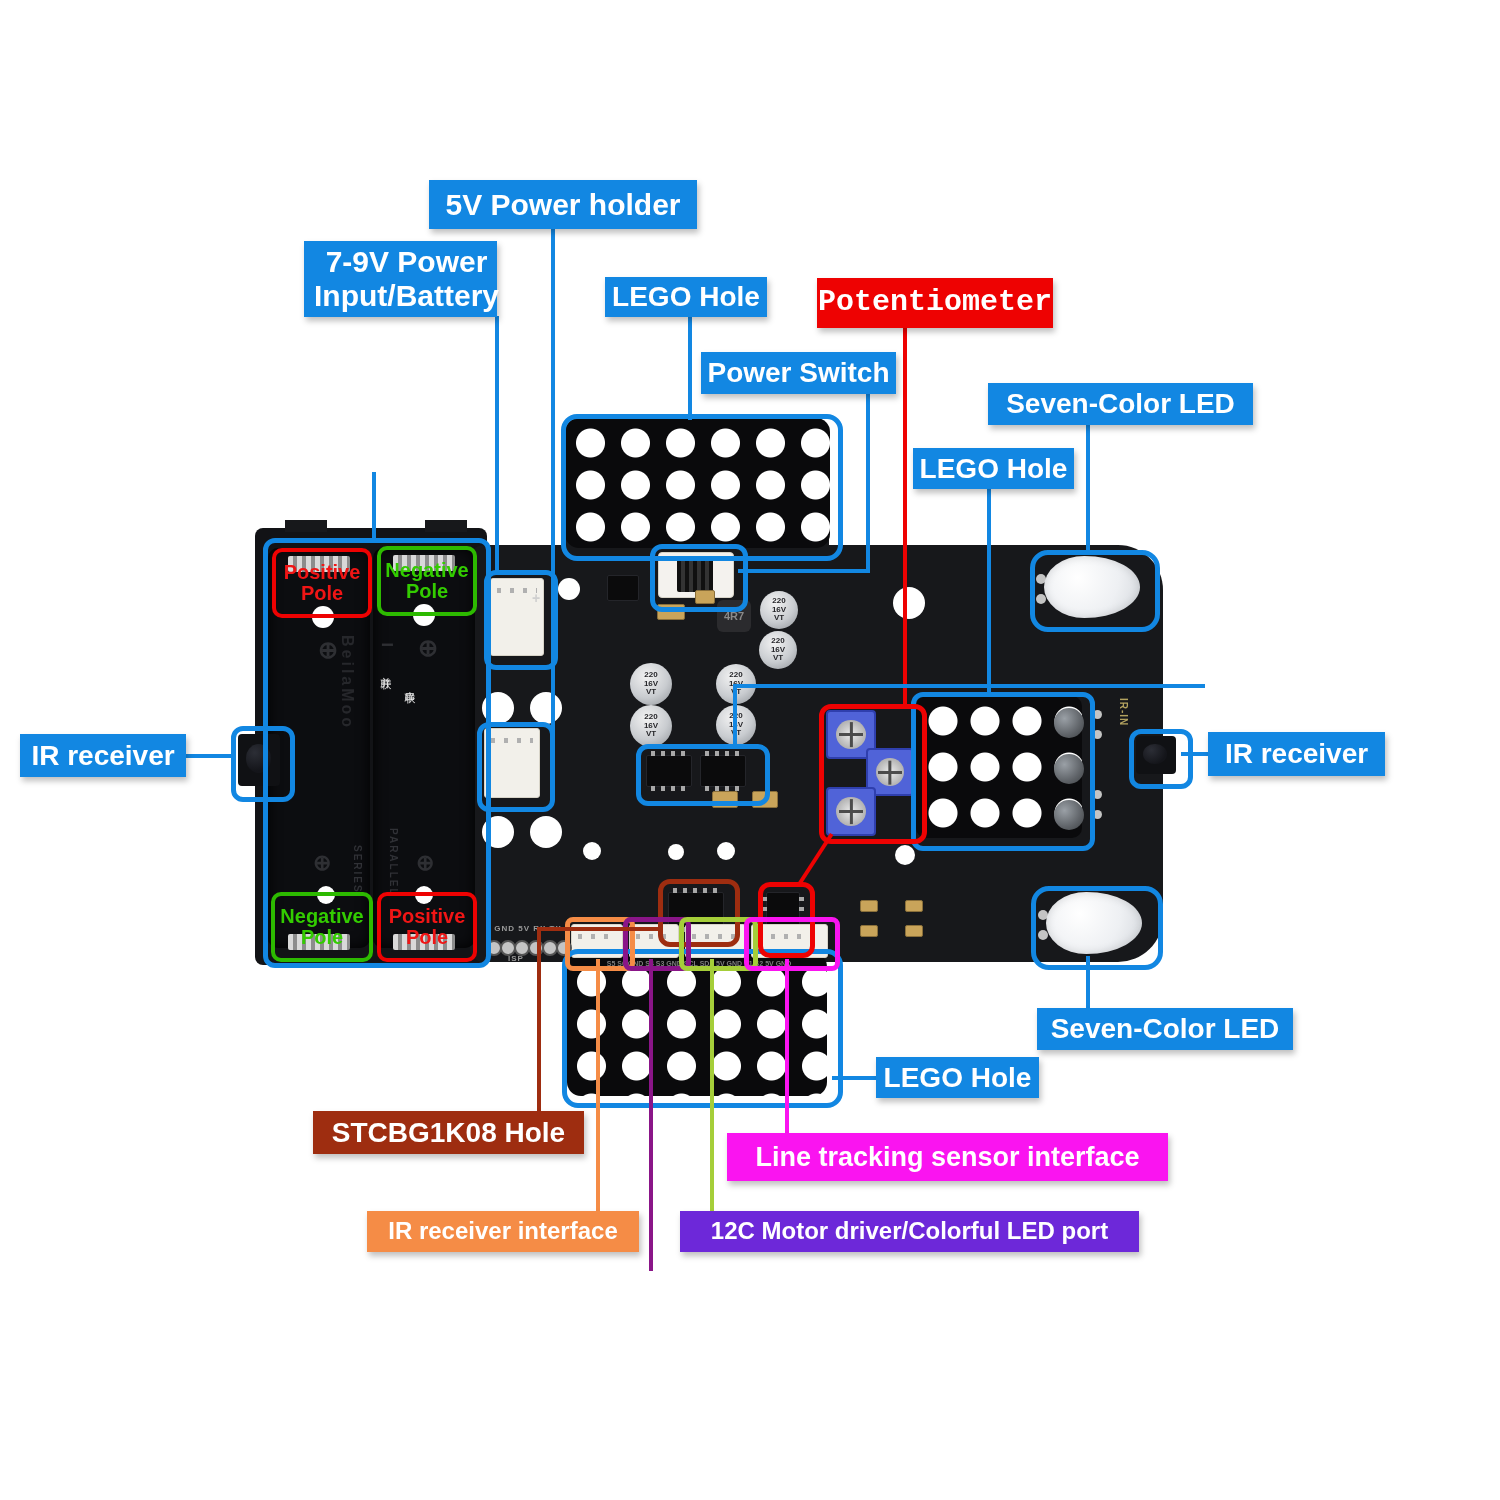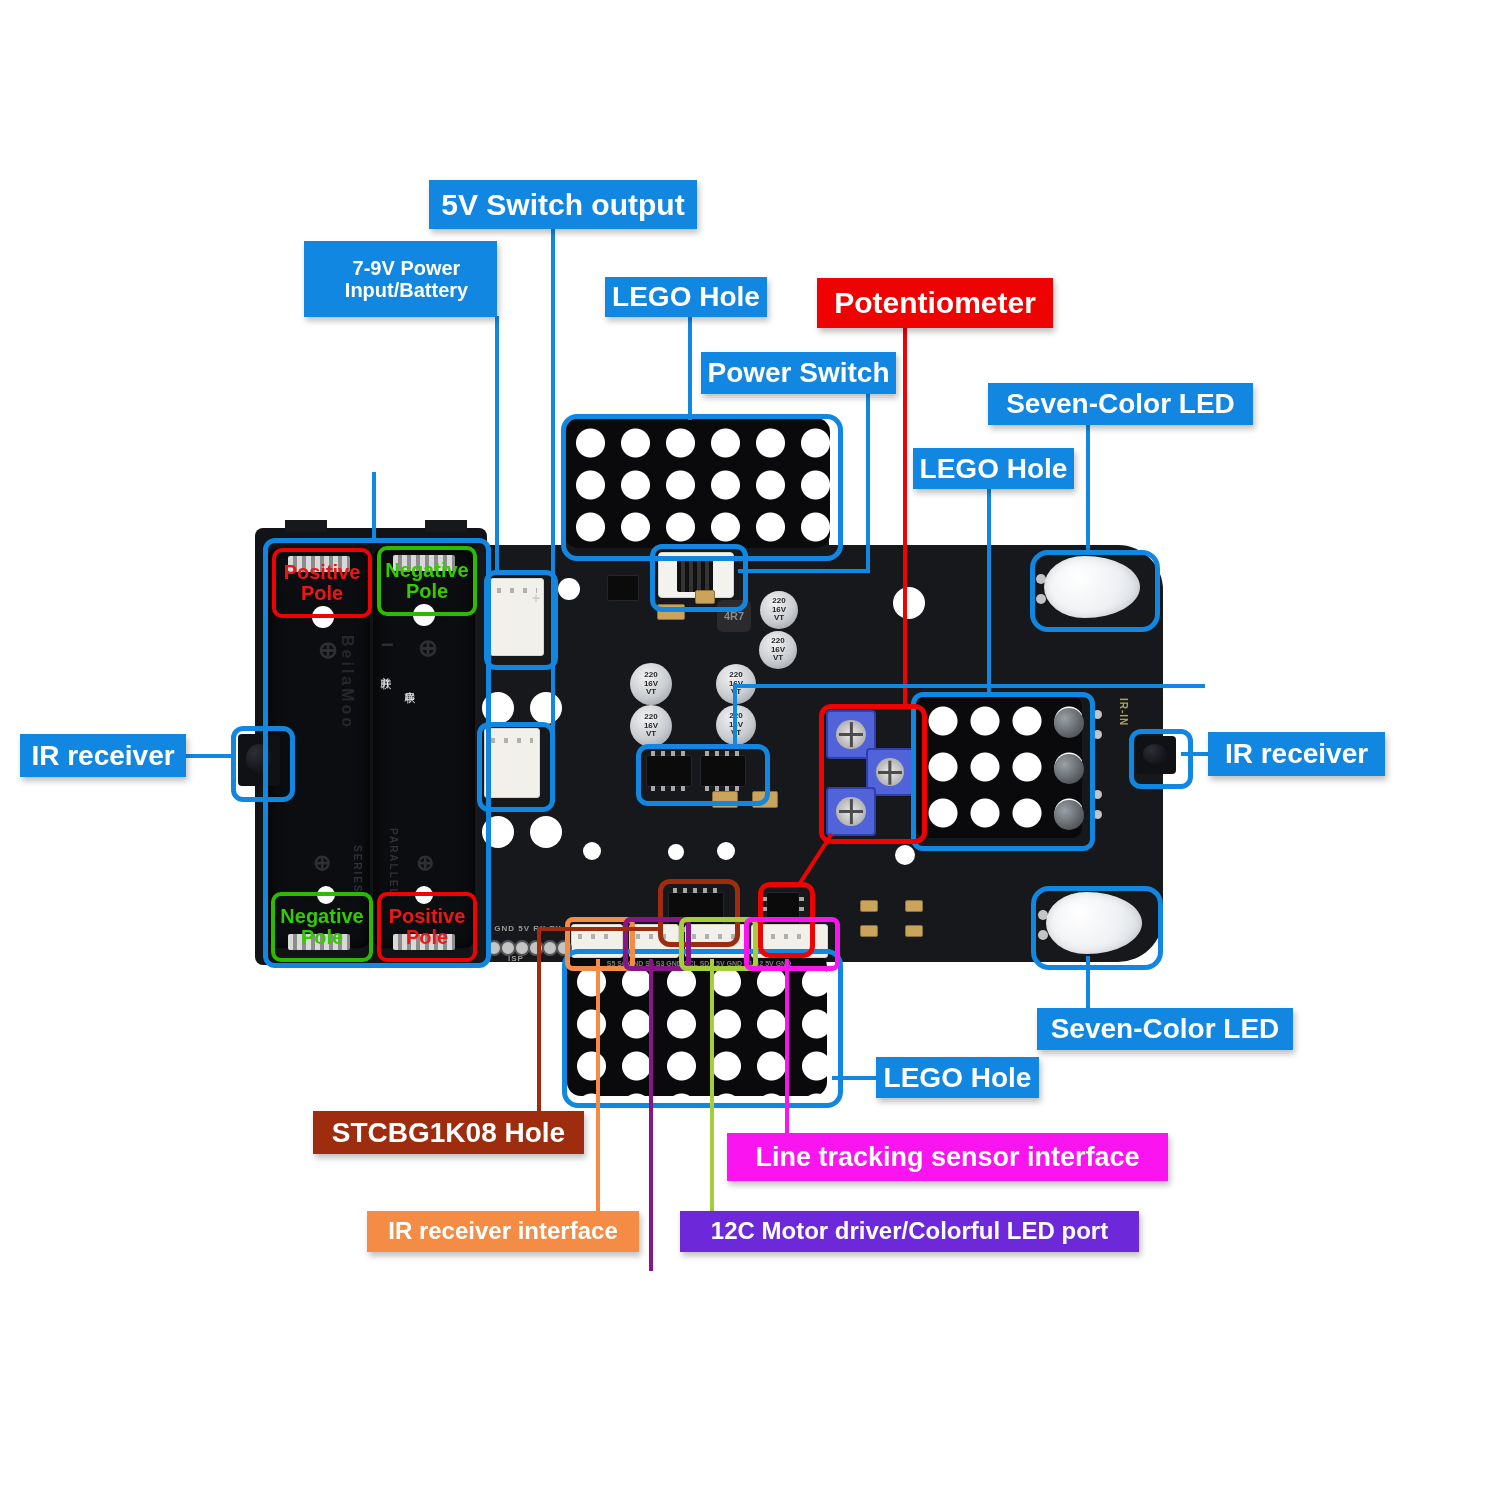--- a/index.html
+++ b/index.html
@@ -285,30 +285,30 @@
   <div class="vl c-blue" style="left:1086px;top:956px;height:52px;"></div>
   <div class="hl c-blue" style="left:832px;top:1076px;width:44px;"></div>
   <div class="vl c-brown" style="left:537px;top:927px;height:185px;"></div>
   <div class="hl c-brown" style="left:537px;top:927px;width:123px;"></div>
   <div class="vl c-orange" style="left:596px;top:959px;height:253px;"></div>
   <div class="vl c-purple" style="left:649px;top:959px;height:312px;"></div>
   <div class="vl c-lime" style="left:710px;top:959px;height:253px;"></div>
   <div class="vl c-magenta" style="left:785px;top:959px;height:175px;"></div>
 
   <div class="lbl bg-blue" style="left:429px;top:180px;width:268px;height:49px;font-size:30px;">
-    <span>5V Switch output</span>
-    </div>
-  <div class="lbl bg-blue" style="left:304px;top:241px;width:181px;height:76px;font-size:20px;padding-left:12px;">
+    <span>5V Power holder</span>
+    </div>
+  <div class="lbl bg-blue" style="left:304px;top:241px;width:181px;height:76px;font-size:30px;padding-left:12px;">
     <span>7-9V Power</span>
       <span>Input/Battery</span>
     </div>
   <div class="lbl bg-blue" style="left:605px;top:277px;width:162px;height:40px;font-size:28px;">
     <span>LEGO Hole</span>
     </div>
-  <div class="lbl bg-red" style="left:817px;top:278px;width:236px;height:50px;font-size:30px;">
+  <div class="lbl bg-red" style="left:817px;top:278px;width:236px;height:50px;font-size:30px;font-family:Liberation Mono, monospace;">
     <span>Potentiometer</span>
     </div>
   <div class="lbl bg-blue" style="left:701px;top:352px;width:195px;height:42px;font-size:28px;">
     <span>Power Switch</span>
     </div>
   <div class="lbl bg-blue" style="left:988px;top:383px;width:265px;height:42px;font-size:28px;">
     <span>Seven-Color LED</span>
     </div>
   <div class="lbl bg-blue" style="left:913px;top:448px;width:161px;height:41px;font-size:28px;">
     <span>LEGO Hole</span>

